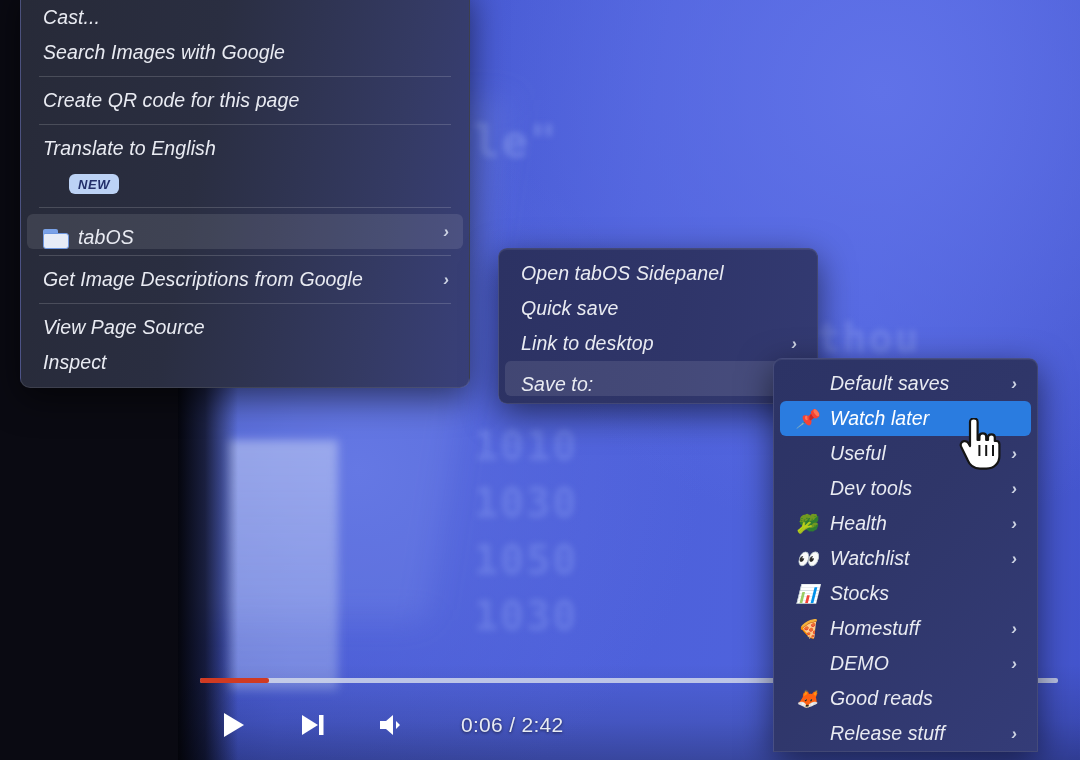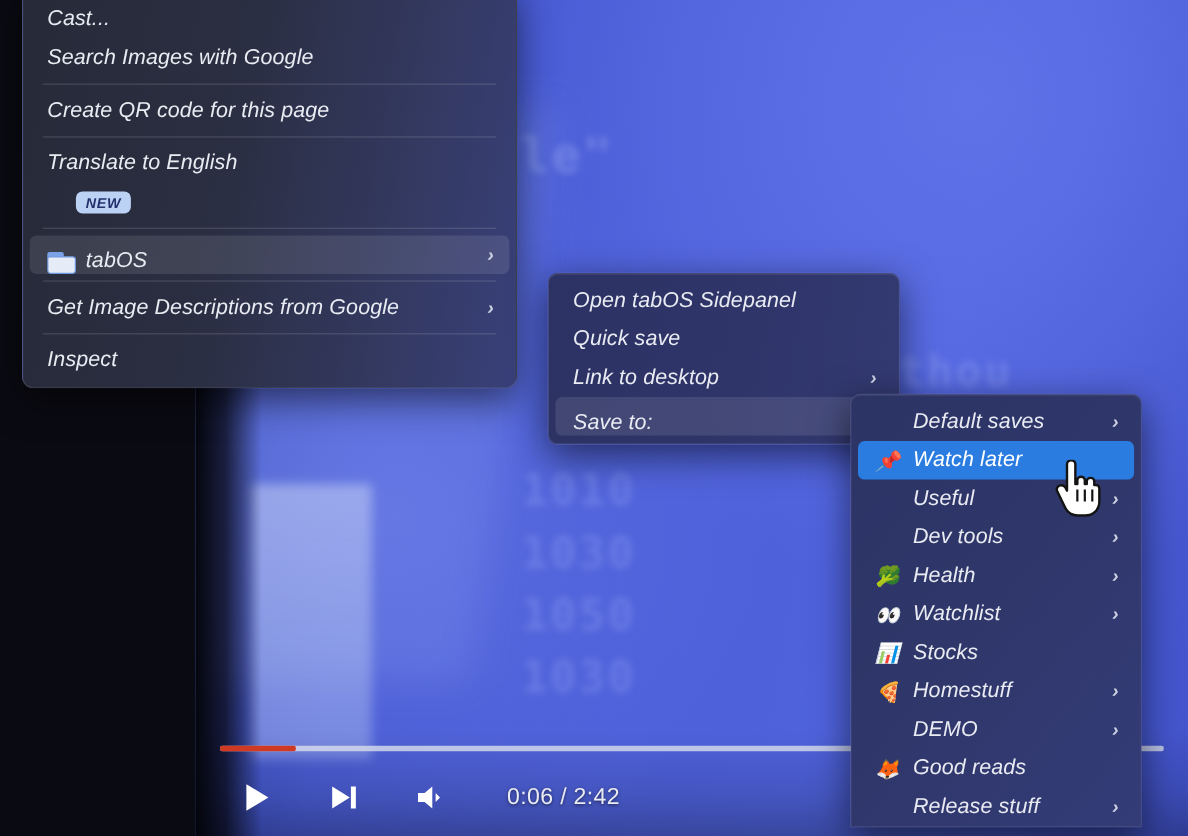--- a/index.html
+++ b/index.html
@@ -252,20 +252,23 @@
     <span class="lbl">tabOS</span>
     <span class="chev">›</span>
   </div>
   <div class="sep"></div>
   <div class="mi">
     <span class="lbl">Get Image Descriptions from Google</span>
     <span class="chev">›</span>
   </div>
   <div class="sep"></div>
   <div class="mi">
+    <span class="lbl">View Page Source</span>
+  </div>
+  <div class="mi">
     <span class="lbl">Inspect</span>
   </div>
 </div>
 
 <div class="menu" id="menu-tabos">
   <div class="mi">
     <span class="lbl">Open tabOS Sidepanel</span>
   </div>
   <div class="mi">
     <span class="lbl">Quick save</span>

